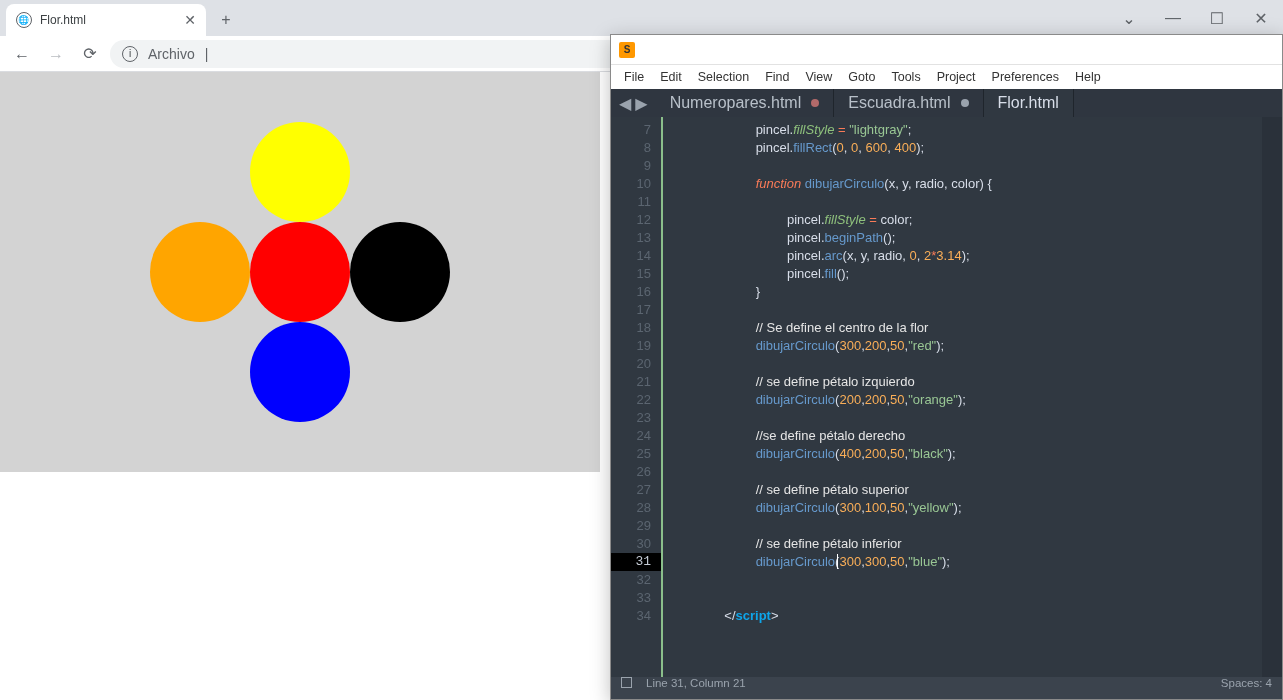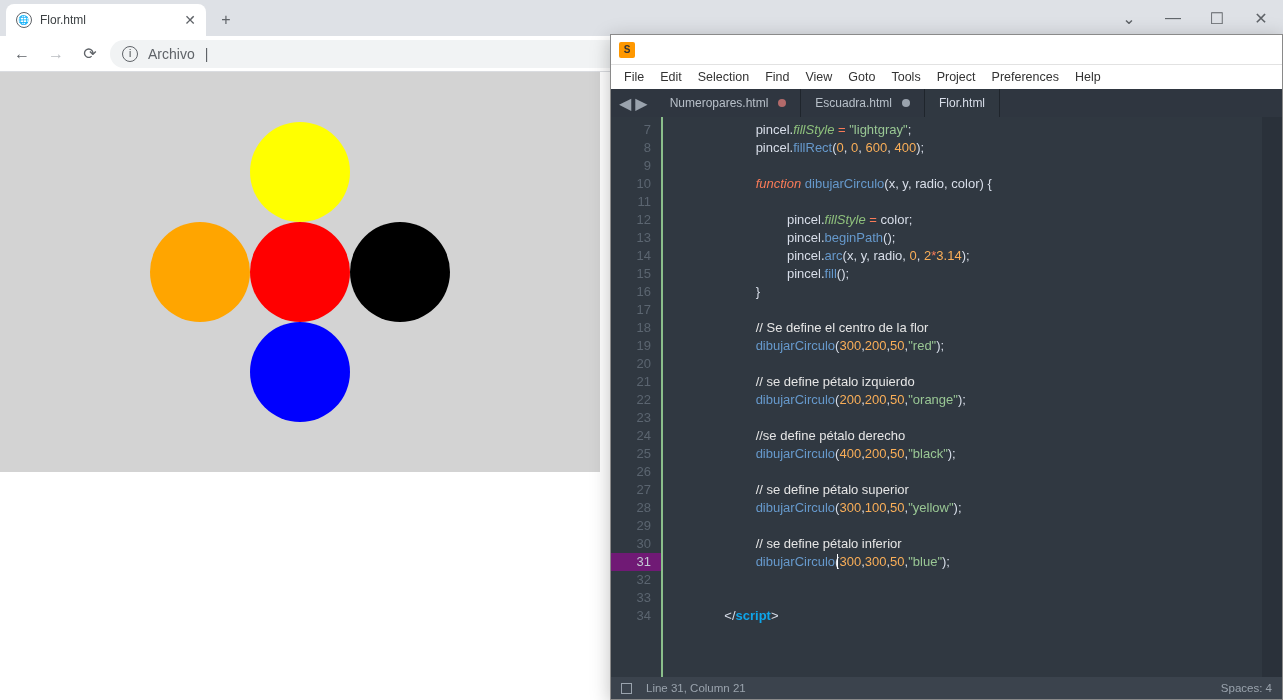--- a/index.html
+++ b/index.html
@@ -33,48 +33,48 @@
 
 
 .sublime { position:absolute; left:610px; top:-38px; width:673px; height:666px; background:#fff; border:1px solid #8a8a8a; display:flex; flex-direction:column; box-shadow: 0 4px 18px rgba(0,0,0,.25); }
 .st-title { height:30px; background:#fff; display:flex; align-items:center; padding:0 8px; gap:8px; font-size:12px; color:#333; border-bottom:1px solid #e2e2e2; }
 .st-title .st-logo { width:16px; height:16px; background:#ff9800; border-radius:2px; display:flex; align-items:center; justify-content:center; color:#333; font-size:10px; font-weight:700; }
 .st-menu { height:24px; background:#fff; display:flex; align-items:center; gap:2px; padding:0 6px; font-size:12.5px; color:#333; }
 .st-menu span { padding: 2px 7px; cursor:pointer; }
 
 .st-tabs { height:28px; background:#2f3640; display:flex; align-items:stretch; }
 .st-tabs .pane-nav { display:flex; align-items:center; gap:4px; padding:0 8px; color:#9aa3ad; }
-.st-tab { display:flex; align-items:center; padding:0 14px; gap:10px; font-size:12px; color:#b8c0c9; border-right:1px solid #1f252c; cursor:pointer; position:relative; }
+.st-tab { display:flex; align-items:center; padding:0 14px; gap:10px; font-size:16px; color:#b8c0c9; border-right:1px solid #1f252c; cursor:pointer; position:relative; }
 .st-tab.active { background:#303841; color:#d8dee9; }
 .st-tab .dot-dirty { width:8px; height:8px; border-radius:50%; background:#b36a6a; }
 .st-tab .dot-unsaved { width:8px; height:8px; border-radius:50%; background:#9aa3ad; }
 
 .st-body { flex:1; display:flex; background:#303841; overflow:hidden; }
 .gutter { width:50px; background:#303841; text-align:right; padding:4px 10px 0 0; color:#5b6570; font-family: Consolas, monospace; font-size:13px; line-height:18px; }
-.gutter .ln.active { background:#701a75; color:#c3cad4; margin-right:-10px; padding-right:10px;}
+.gutter .ln.active { background:#000000; color:#c3cad4; margin-right:-10px; padding-right:10px;font-family:Liberation Mono, monospace;}
 .code { flex:1; padding:4px 0 0 18px; font-family: Consolas, monospace; font-size:13px; line-height:18px; color:#d8dee9; white-space:pre; position:relative; }
 .fold-bar { width:14px; background:#303841; border-left:2px solid #8bbf8b; }
 .minimap { width:20px; background:#2a313a; }
 .caret { position:absolute; width:1px; height:15px; background:#fff; animation: blink 1s step-end infinite; }
 @keyframes blink { 50% { opacity: 0; } }
 
 
 .tok-obj { color:#d8dee9; }
 .tok-prop { color:#8ec07c; font-style:italic; }
 .tok-op { color:#f97b58; }
 .tok-str { color:#99c794; }
 .tok-num { color:#f9ae58; }
 .tok-kw2 { color:#f97b58; font-style: italic;}
 .tok-fn { color:#6699cc; }
 .tok-fncall { color:#6699cc; }
 .tok-cmt { color:#e5e5e5; }
 .tok-pun { color:#d8dee9; }
 .tok-tag { color:#0ea5e9;font-weight:bold; }
 
-.st-status { height:22px; background:#3b434d; color:#9aa3ad; font-size:11.5px; display:flex; align-items:center; padding:0 10px; gap:14px; }
+.st-status { height:22px; background:#3b434d; color:#9aa3ad; font-size:11.5px; display:flex; align-items:flex-start; padding:0 10px; gap:14px; }
 .st-status .spacer { flex:1; }
 .st-status .cb { width:11px; height:11px; border:1px solid #9aa3ad; }
 </style>
 </head>
 <body>
 
 <div class="root">
 
   <div class="chrome-tabs">
     <div class="chrome-tab">

